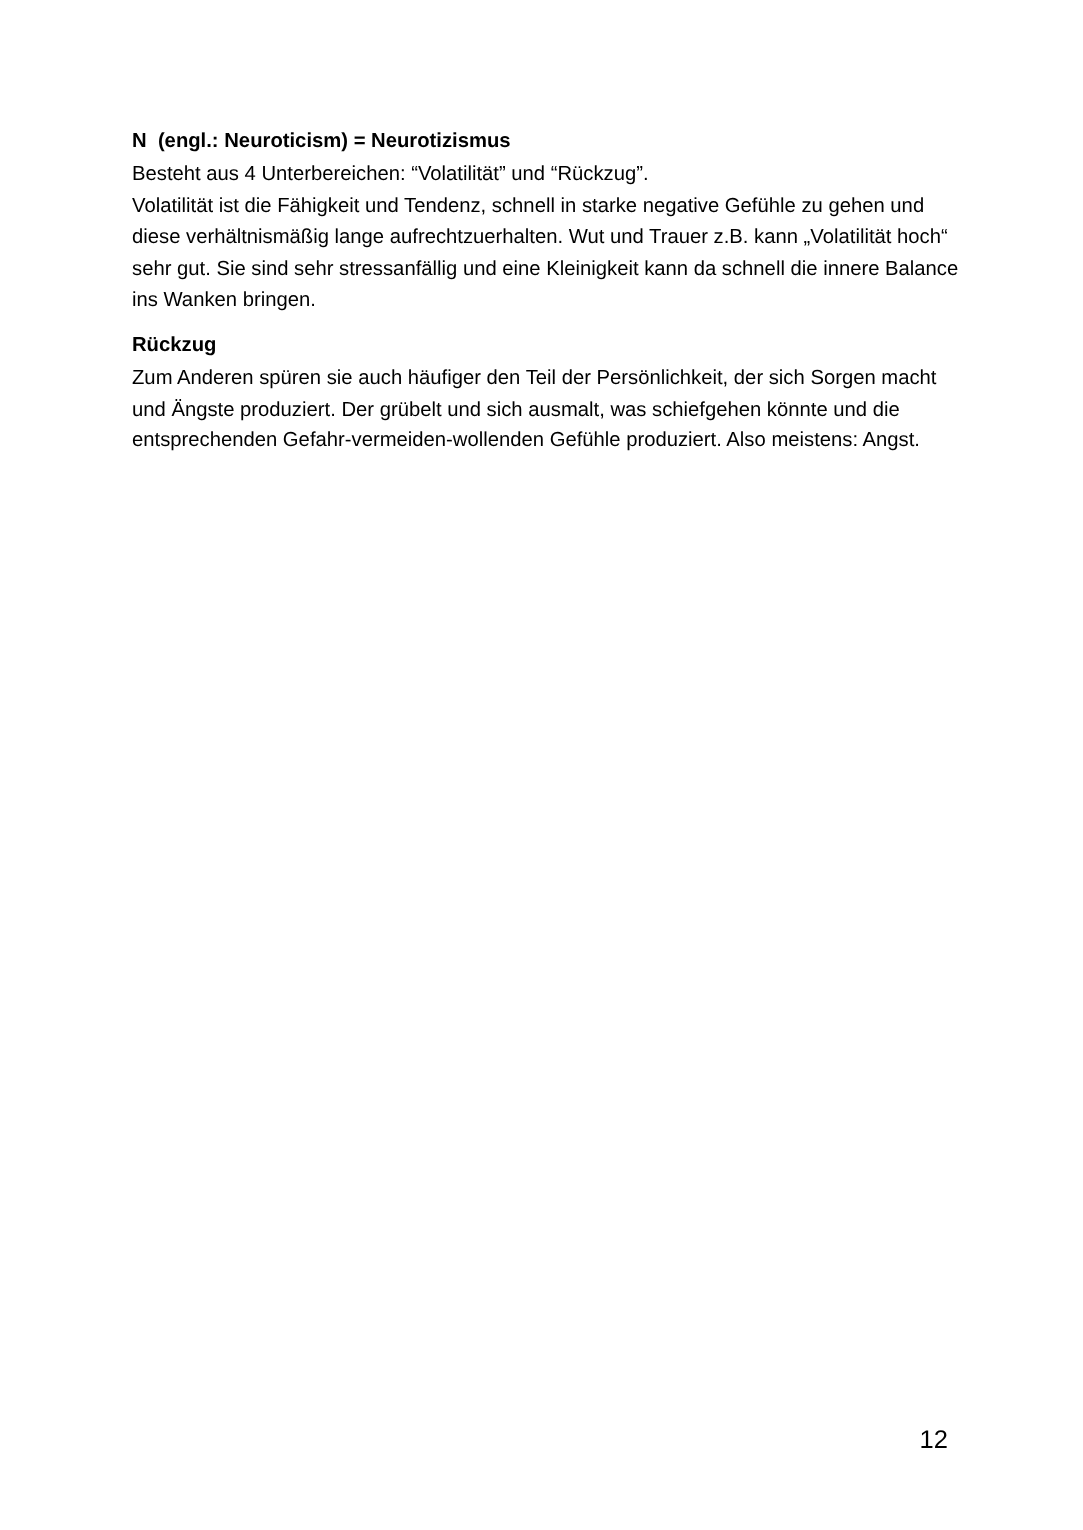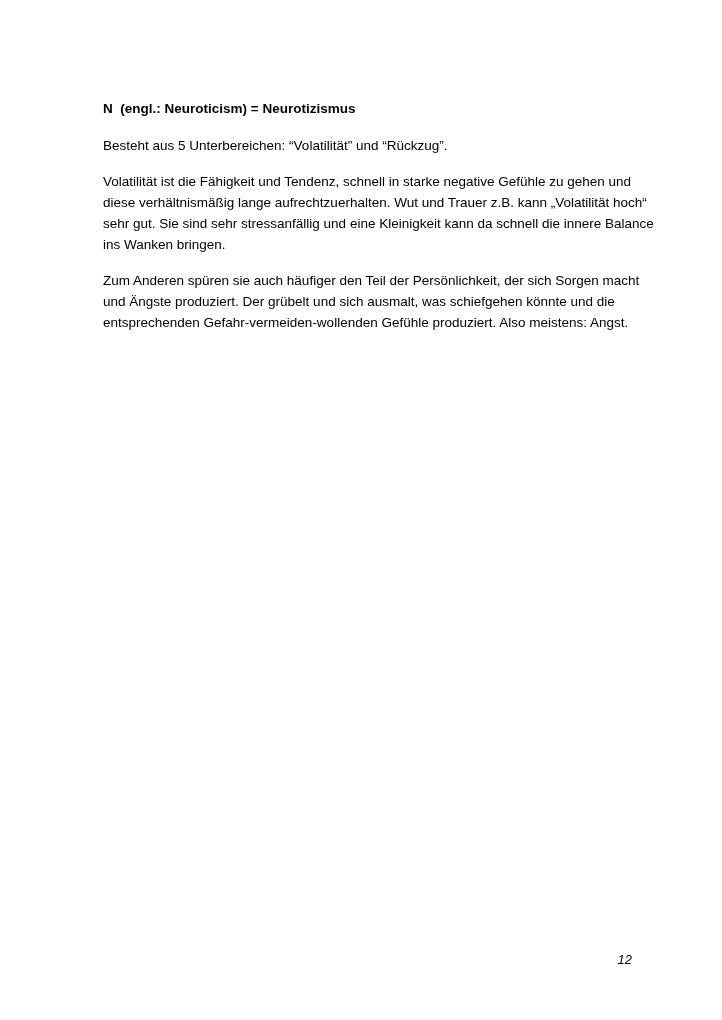--- a/index.html
+++ b/index.html
@@ -17,64 +17,64 @@
     overflow: hidden;
   }
   .content {
     position: absolute;
     left: 87px;
     top: 83px;
     width: 592px;
   }
   .content p,
   .content h2 {
-    margin: 16px;
+    margin: 1px;
     padding: 0;
     font-size: 13.5px;
     line-height: 20.7px;
     font-weight: normal;
     white-space: pre-wrap;
   }
   .content .bold,
   .content h2 {
     font-weight: bold;
   }
   .content h2.h-volatilitaet {
     margin-top: 27px;
   }
   .content h2.h-rueckzug {
     margin-top: 10px;
   }
   .page-number {
     position: absolute;
     top: 950px;
     right: 90px;
-    font-size: 13px;
+    font-size: 17px;
     line-height: 20.7px;
     color: #000000;
-    font-style: italic;
   }
 </style>
 </head>
 <body>
 
 <div class="page">
   <div class="content">
 
     <p class="bold">N  (engl.: Neuroticism) = Neurotizismus</p>
 
-    <p>Besteht aus 5 Unterbereichen: “Volatilität” und “Rückzug”.</p>
+    <p>Besteht aus 4 Unterbereichen: “Volatilität” und “Rückzug”.</p>
 
 
     <p>Volatilität ist die Fähigkeit und Tendenz, schnell in starke negative Gefühle zu gehen und
 diese verhältnismäßig lange aufrechtzuerhalten. Wut und Trauer z.B. kann „Volatilität hoch“
 sehr gut. Sie sind sehr stressanfällig und eine Kleinigkeit kann da schnell die innere Balance
 ins Wanken bringen.</p>
 
 
+    <h2 class="h-rueckzug">Rückzug</h2>
 
 
 
     <p>Zum Anderen spüren sie auch häufiger den Teil der Persönlichkeit, der sich Sorgen macht
 und Ängste produziert. Der grübelt und sich ausmalt, was schiefgehen könnte und die
 entsprechenden Gefahr-vermeiden-wollenden Gefühle produziert. Also meistens: Angst.</p>
 
 
   </div>
 

